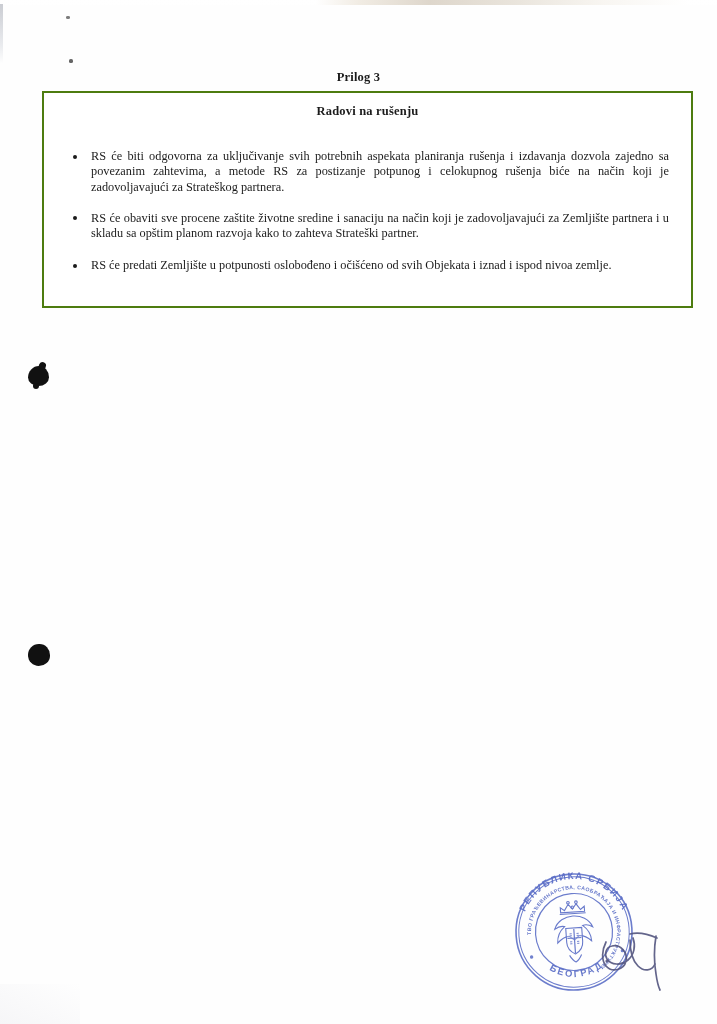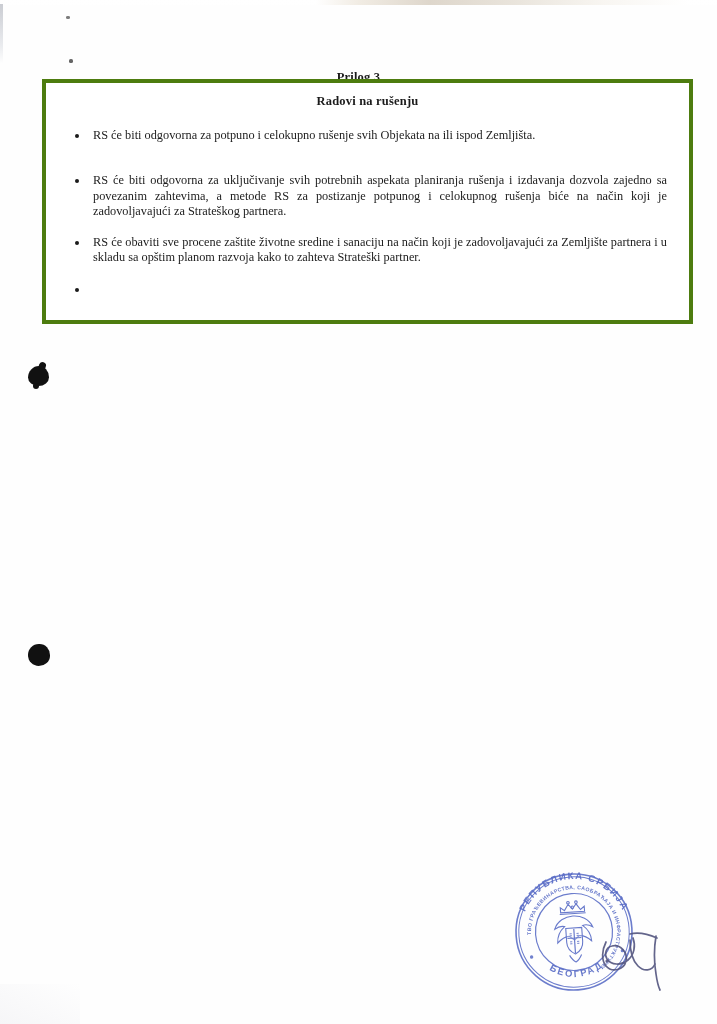--- a/index.html
+++ b/index.html
@@ -95,23 +95,23 @@
     width: 717px;
     text-align: center;
     font-size: 12.5px;
     font-weight: bold;
     letter-spacing: .2px;
   }
 
   
   .red-box {
     position: absolute;
-    left: 42px; top: 79px;
-    width: 651px; height: 245px;
-    border: 4px solid #4d7c0f;
+    left: 42px; top: 91px;
+    width: 651px; height: 217px;
+    border: 2px solid #4d7c0f;
     box-sizing: border-box;
     background: #ffffff;
   }
   .box-title {
     margin-top: 11px;
     text-align: center;
     font-size: 12.5px;
     font-weight: bold;
     letter-spacing: .2px;
   }
@@ -189,34 +189,31 @@
 
   <div class="blot blot-1"></div>
   <div class="blot blot-2"></div>
 
   <div class="prilog-heading">Prilog 3</div>
 
   <div class="red-box">
     <div class="box-title">Radovi na rušenju</div>
 
     <ul class="clauses">
-      <li class="clause-1">
-        <span class="bullet-dot"></span>
-        <span class="txt">RS će biti odgovorna za potpuno i celokupno rušenje svih Objekata na ili ispod Zemljišta.</span>
-      </li>
       <li class="clause-2">
         <span class="bullet-dot"></span>
         <span class="txt">RS će biti odgovorna za uključivanje svih potrebnih aspekata planiranja rušenja i izdavanja dozvola zajedno sa povezanim zahtevima, a metode RS za postizanje potpunog i celokupnog rušenja biće na način koji je zadovoljavajući za Strateškog partnera.</span>
       </li>
       <li class="clause-3">
         <span class="bullet-dot"></span>
         <span class="txt">RS će obaviti sve procene zaštite životne sredine i sanaciju na način koji je zadovoljavajući za Zemljište partnera i u skladu sa opštim planom razvoja kako to zahteva Strateški partner.</span>
       </li>
       <li class="clause-4">
         <span class="bullet-dot"></span>
+        <span class="txt">RS će predati Zemljište u potpunosti oslobođeno i očišćeno od svih Objekata i iznad i ispod nivoa zemlje.</span>
       </li>
     </ul>
   </div>
 
 
   <div class="stamp">
     <svg width="132" height="132" viewBox="0 0 132 132" xmlns="http://www.w3.org/2000/svg">
       <defs>
         <path id="ringOuter" d="M 66,66 m -53,0 a 53,53 0 1,1 106,0 a 53,53 0 1,1 -106,0"></path>
         <path id="ringInner" d="M 66,66 m -43,0 a 43,43 0 1,1 86,0 a 43,43 0 1,1 -86,0"></path>

